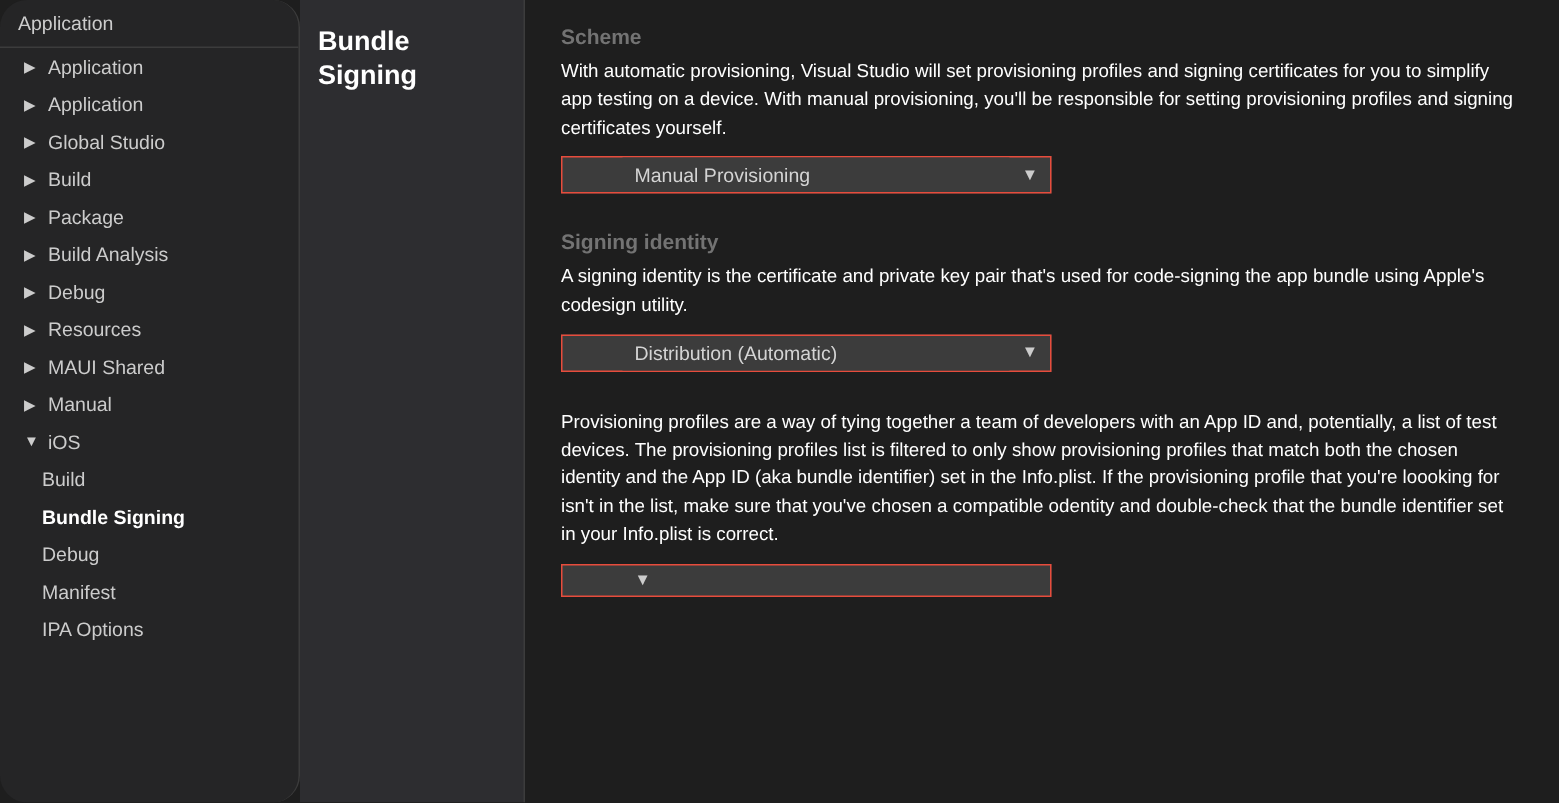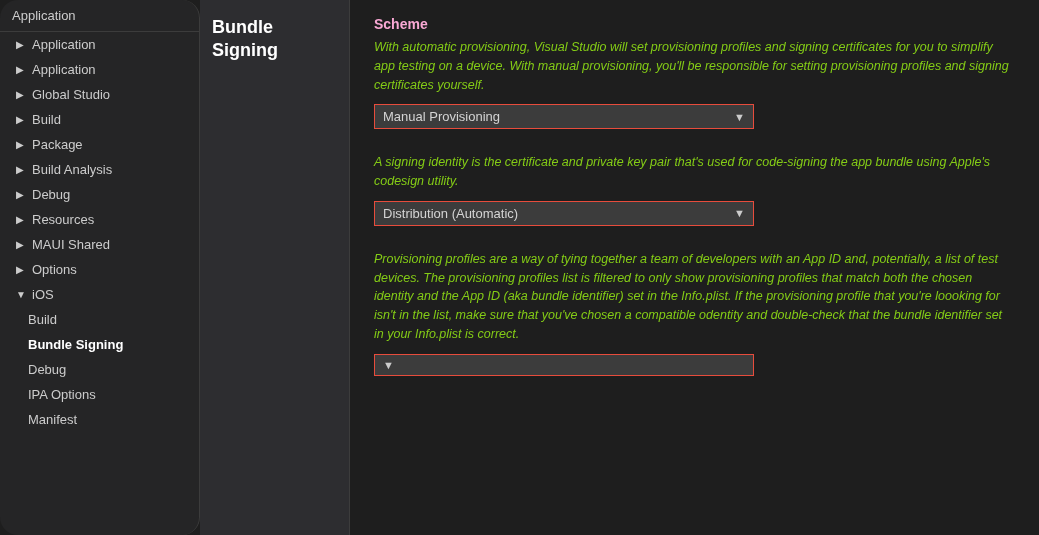--- a/index.html
+++ b/index.html
@@ -78,36 +78,36 @@
       background: #1e1e1e;
       padding: 16px 24px;
       overflow-y: auto;
     }
     .section {
       margin-bottom: 24px;
     }
     .section-title {
       font-size: 14px;
       font-weight: 700;
-      color: #f9a8d4;
+      color: #737373;
       margin-bottom: 6px;
     }
     .section-desc {
       font-size: 12.5px;
-      color: #84cc16;
+      color: #ffffff;
       line-height: 1.5;
       margin-bottom: 10px;
-      font-style: italic;
     }
     .dropdown-wrapper {
       border: 1.5px solid #e74c3c;
       display: inline-flex;
       align-items: center;
       background: #3c3c3c;
-      width: 380px;
+      width: 327px;
+      padding-left: 40px;
     }
     .dropdown-select {
       background: #3c3c3c;
       color: #d4d4d4;
       border: none;
       outline: none;
       font-size: 13px;
       padding: 4px 8px;
       width: 100%;
       appearance: none;
@@ -157,40 +157,40 @@
   <div class="sidebar-item">
     <span class="arrow">▶</span>
     <span>Resources</span>
   </div>
   <div class="sidebar-item">
     <span class="arrow">▶</span>
     <span>MAUI Shared</span>
   </div>
   <div class="sidebar-item">
     <span class="arrow">▶</span>
-    <span>Options</span>
+    <span>Manual</span>
   </div>
   <div class="sidebar-item">
     <span class="arrow">▼</span>
     <span>iOS</span>
   </div>
   <div class="sidebar-item sub">
     <span>Build</span>
   </div>
   <div class="sidebar-item sub bold">
     <span>Bundle Signing</span>
   </div>
   <div class="sidebar-item sub">
     <span>Debug</span>
   </div>
   <div class="sidebar-item sub">
+    <span>Manifest</span>
+  </div>
+  <div class="sidebar-item sub">
     <span>IPA Options</span>
-  </div>
-  <div class="sidebar-item sub">
-    <span>Manifest</span>
   </div>
 </div>
 
 <div class="middle-panel">
   <div class="middle-panel-title">Bundle Signing</div>
 </div>
 
 <div class="main-content">
 
   <div class="section">
@@ -199,20 +199,21 @@
     <div class="dropdown-wrapper">
       <select class="dropdown-select">
         <option>Manual Provisioning</option>
         <option>Automatic Provisioning</option>
       </select>
       <span class="dropdown-arrow">▼</span>
     </div>
   </div>
 
   <div class="section">
+    <div class="section-title">Signing identity</div>
     <div class="section-desc">A signing identity is the certificate and private key pair that's used for code-signing the app bundle using Apple's codesign utility.</div>
     <div class="dropdown-wrapper">
       <select class="dropdown-select">
         <option>Distribution (Automatic)</option>
         <option>Development (Automatic)</option>
       </select>
       <span class="dropdown-arrow">▼</span>
     </div>
   </div>
 

